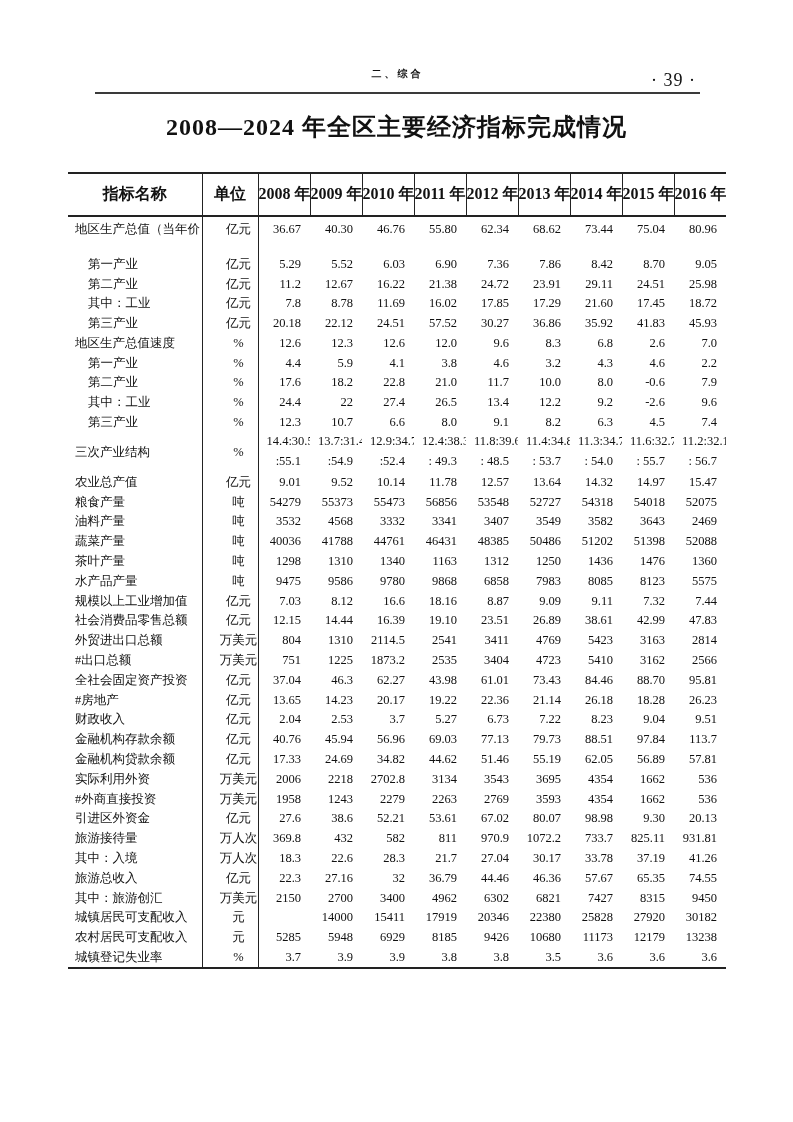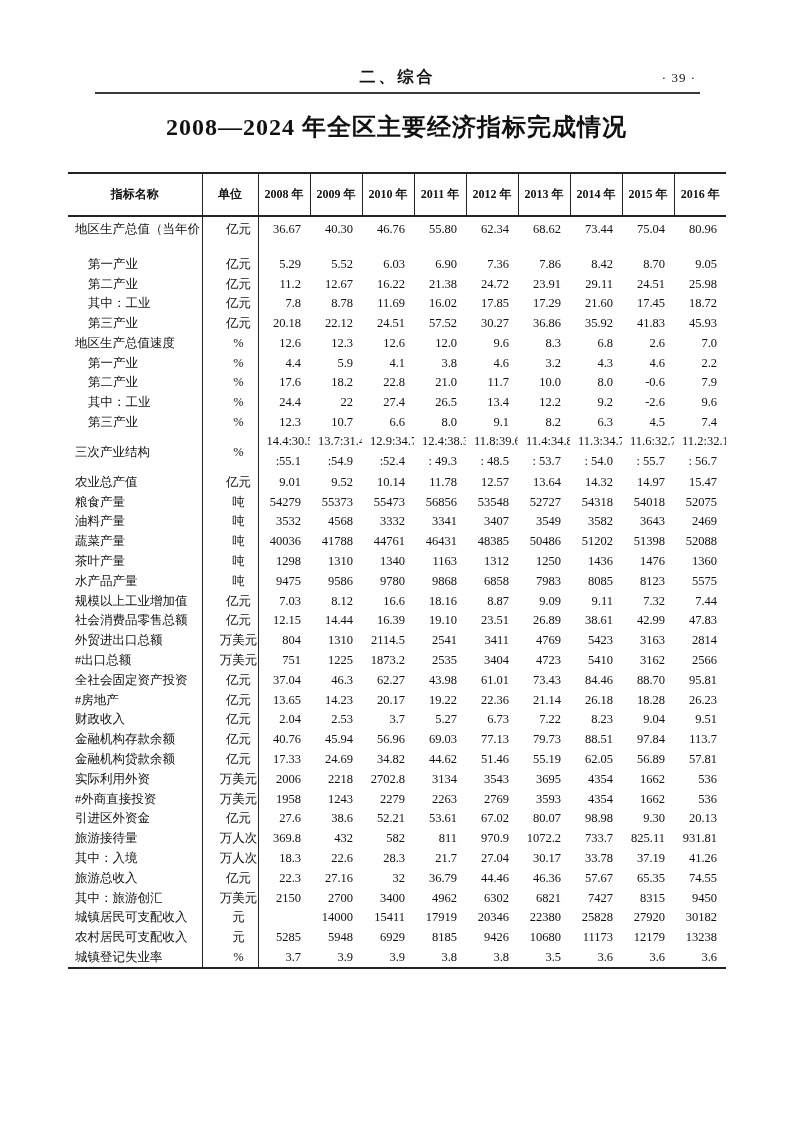--- a/index.html
+++ b/index.html
@@ -11,40 +11,40 @@
     font-family:"Liberation Serif","DejaVu Serif",serif;
     overflow:hidden;
   }
   
   .running-head{
     position:absolute;top:62px;left:95px;width:605px;height:30px;
     border-bottom:2px solid #3a3a3a;
   }
   .rh-section{
     position:absolute;left:0;right:0;top:5px;
-    text-align:center;font-weight:bold;font-size:16px;letter-spacing:3px;
+    text-align:center;font-weight:bold;font-size:10px;letter-spacing:3px;
   }
   .rh-page{
-    position:absolute;right:4px;top:8px;font-size:13px;letter-spacing:1px;text-align:center;
+    position:absolute;right:4px;top:8px;font-size:18px;letter-spacing:1px;text-align:center;
   }
   
   .doc-title{
     position:absolute;top:111px;left:0;width:100%;margin:0;
     text-align:center;font-size:24px;font-weight:bold;letter-spacing:1px;
   }
   
   table.indicators{
     position:absolute;left:68px;top:172px;width:658px;
     border-collapse:collapse;table-layout:fixed;
   }
   thead th{
     border-top:2.5px solid #222;
     border-bottom:2px solid #222;
     height:41px;padding:0;
-    font-size:12px;font-weight:bold;text-align:center;
+    font-size:16px;font-weight:bold;text-align:center;
     overflow:hidden;white-space:nowrap;
   }
   thead th + th{border-left:1px solid #222;}
   tbody td{
     height:19.8px;padding:0;font-size:12.5px;line-height:1.15;
     vertical-align:middle;overflow:hidden;white-space:nowrap;
   }
   tbody td:nth-child(1),
   tbody td:nth-child(2){border-right:1px solid #222;}
   tbody tr:last-child td{border-bottom:2.5px solid #222;}

